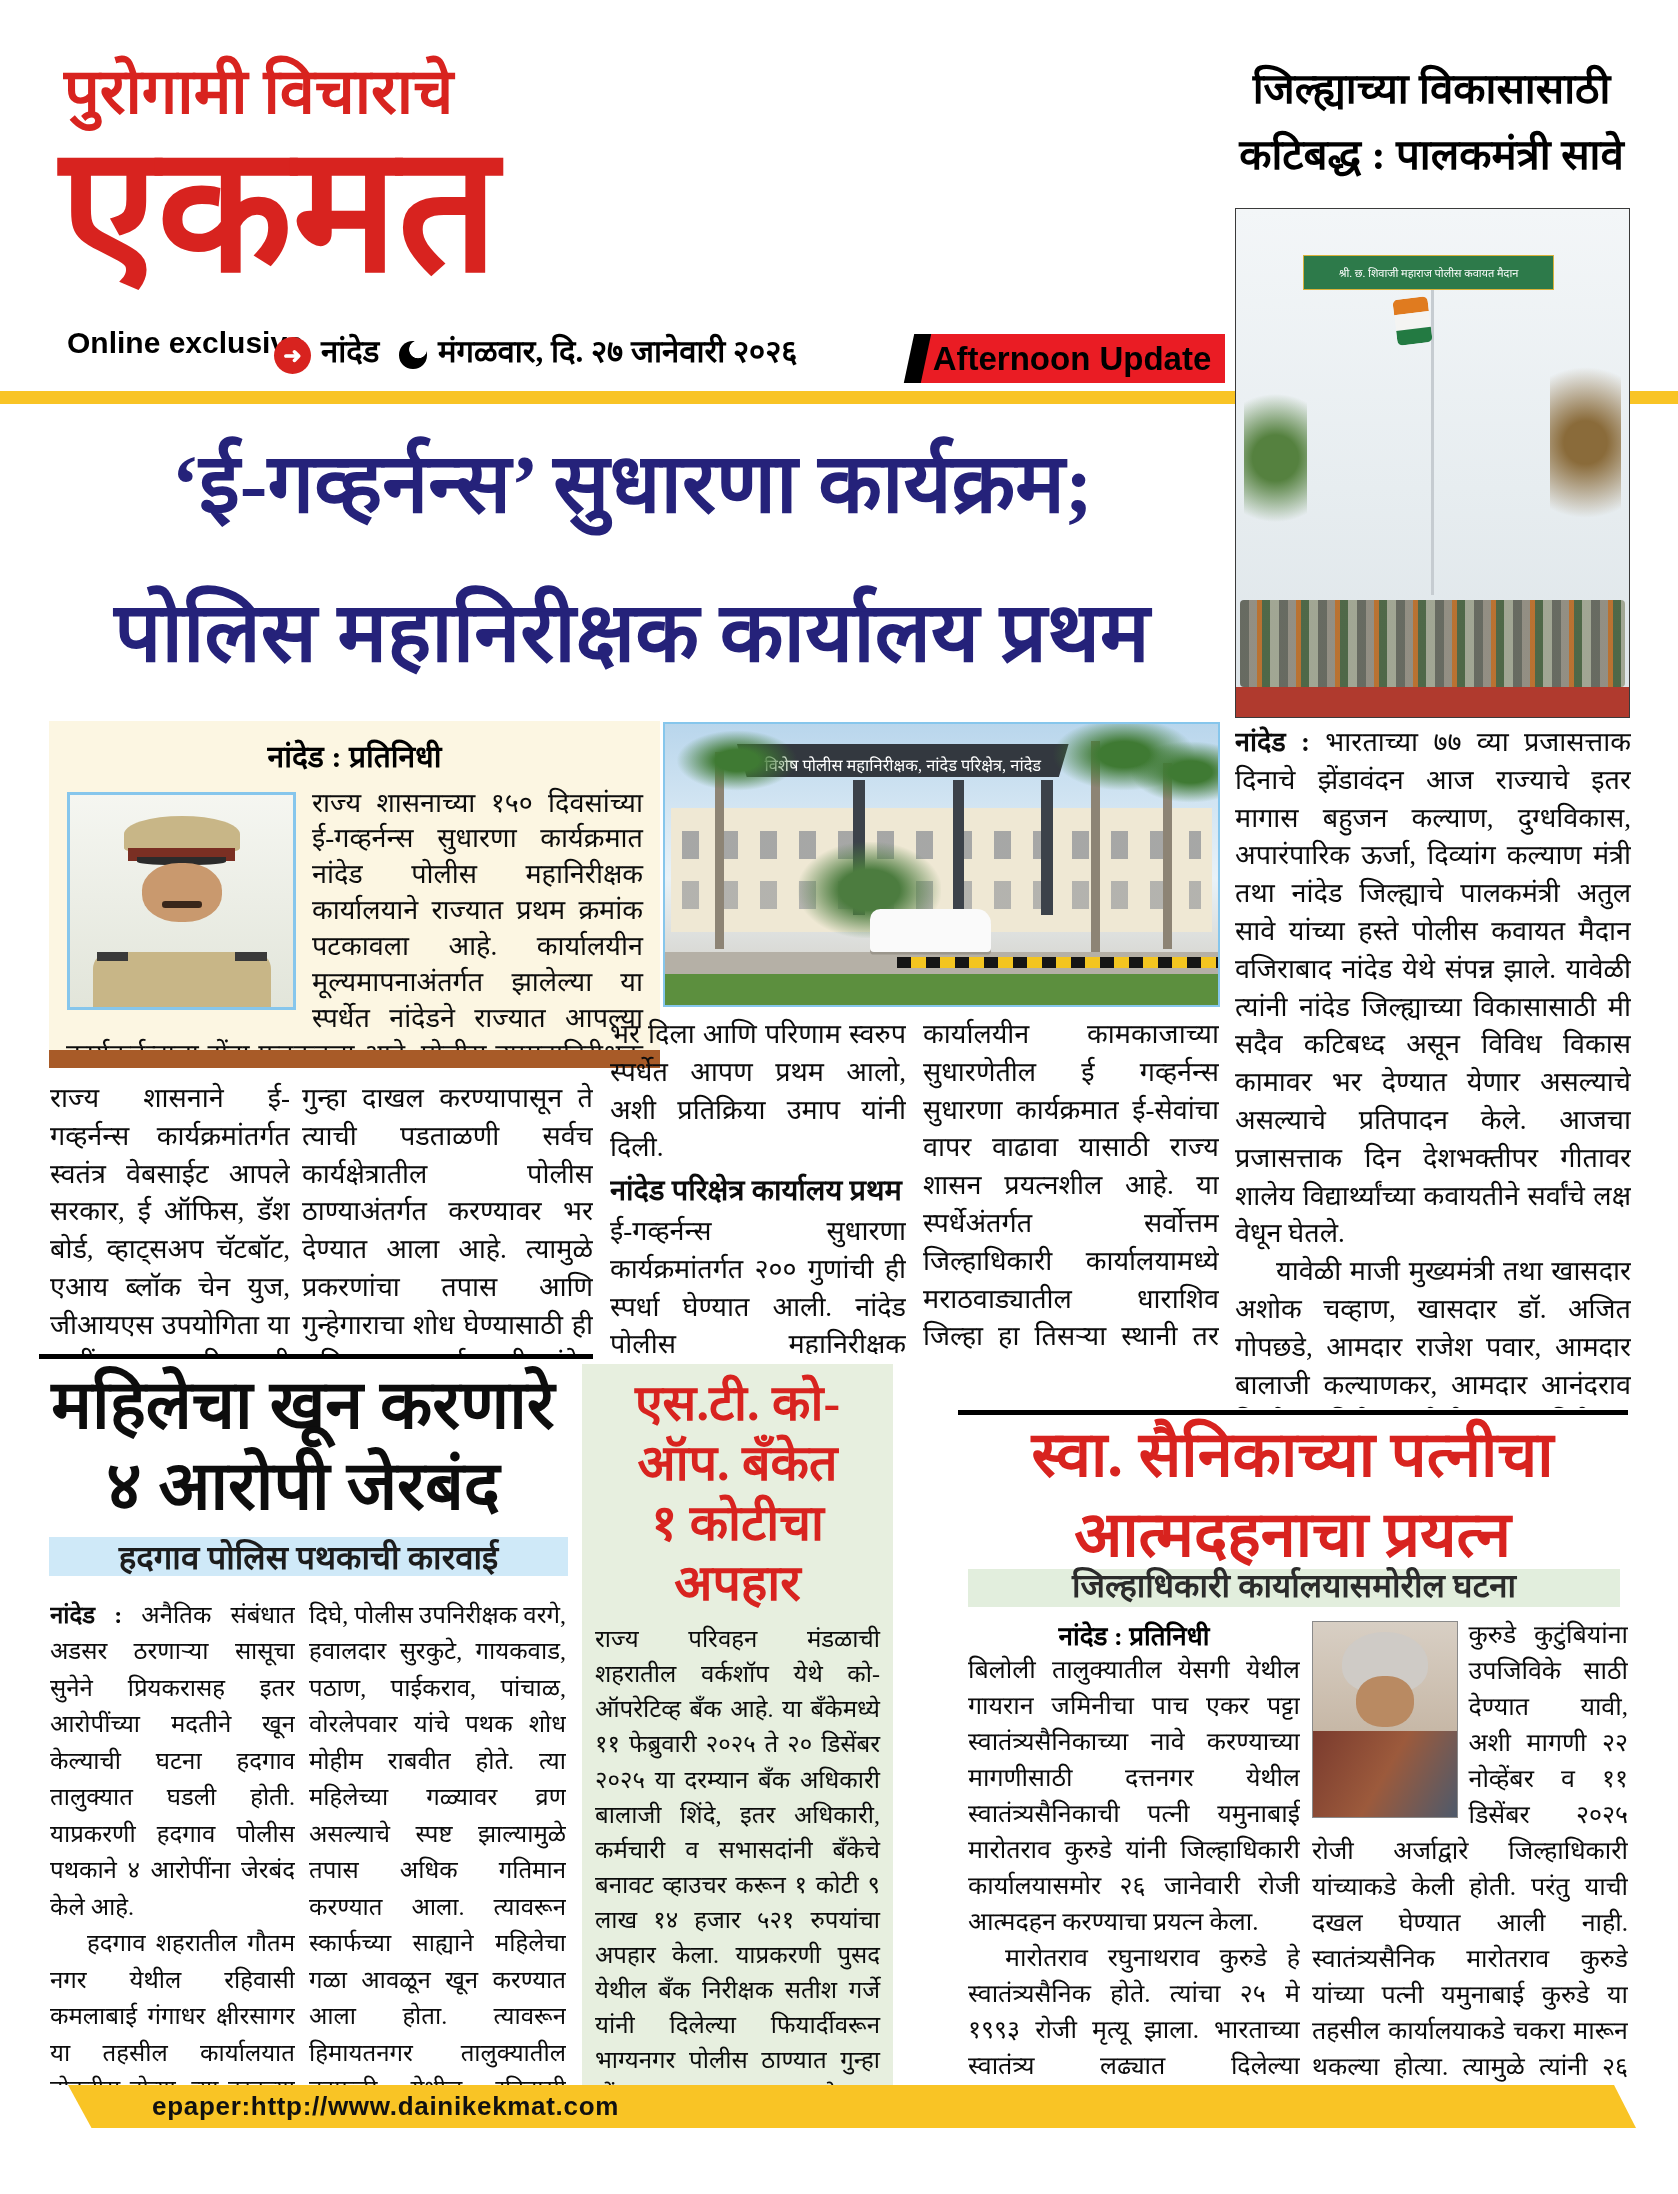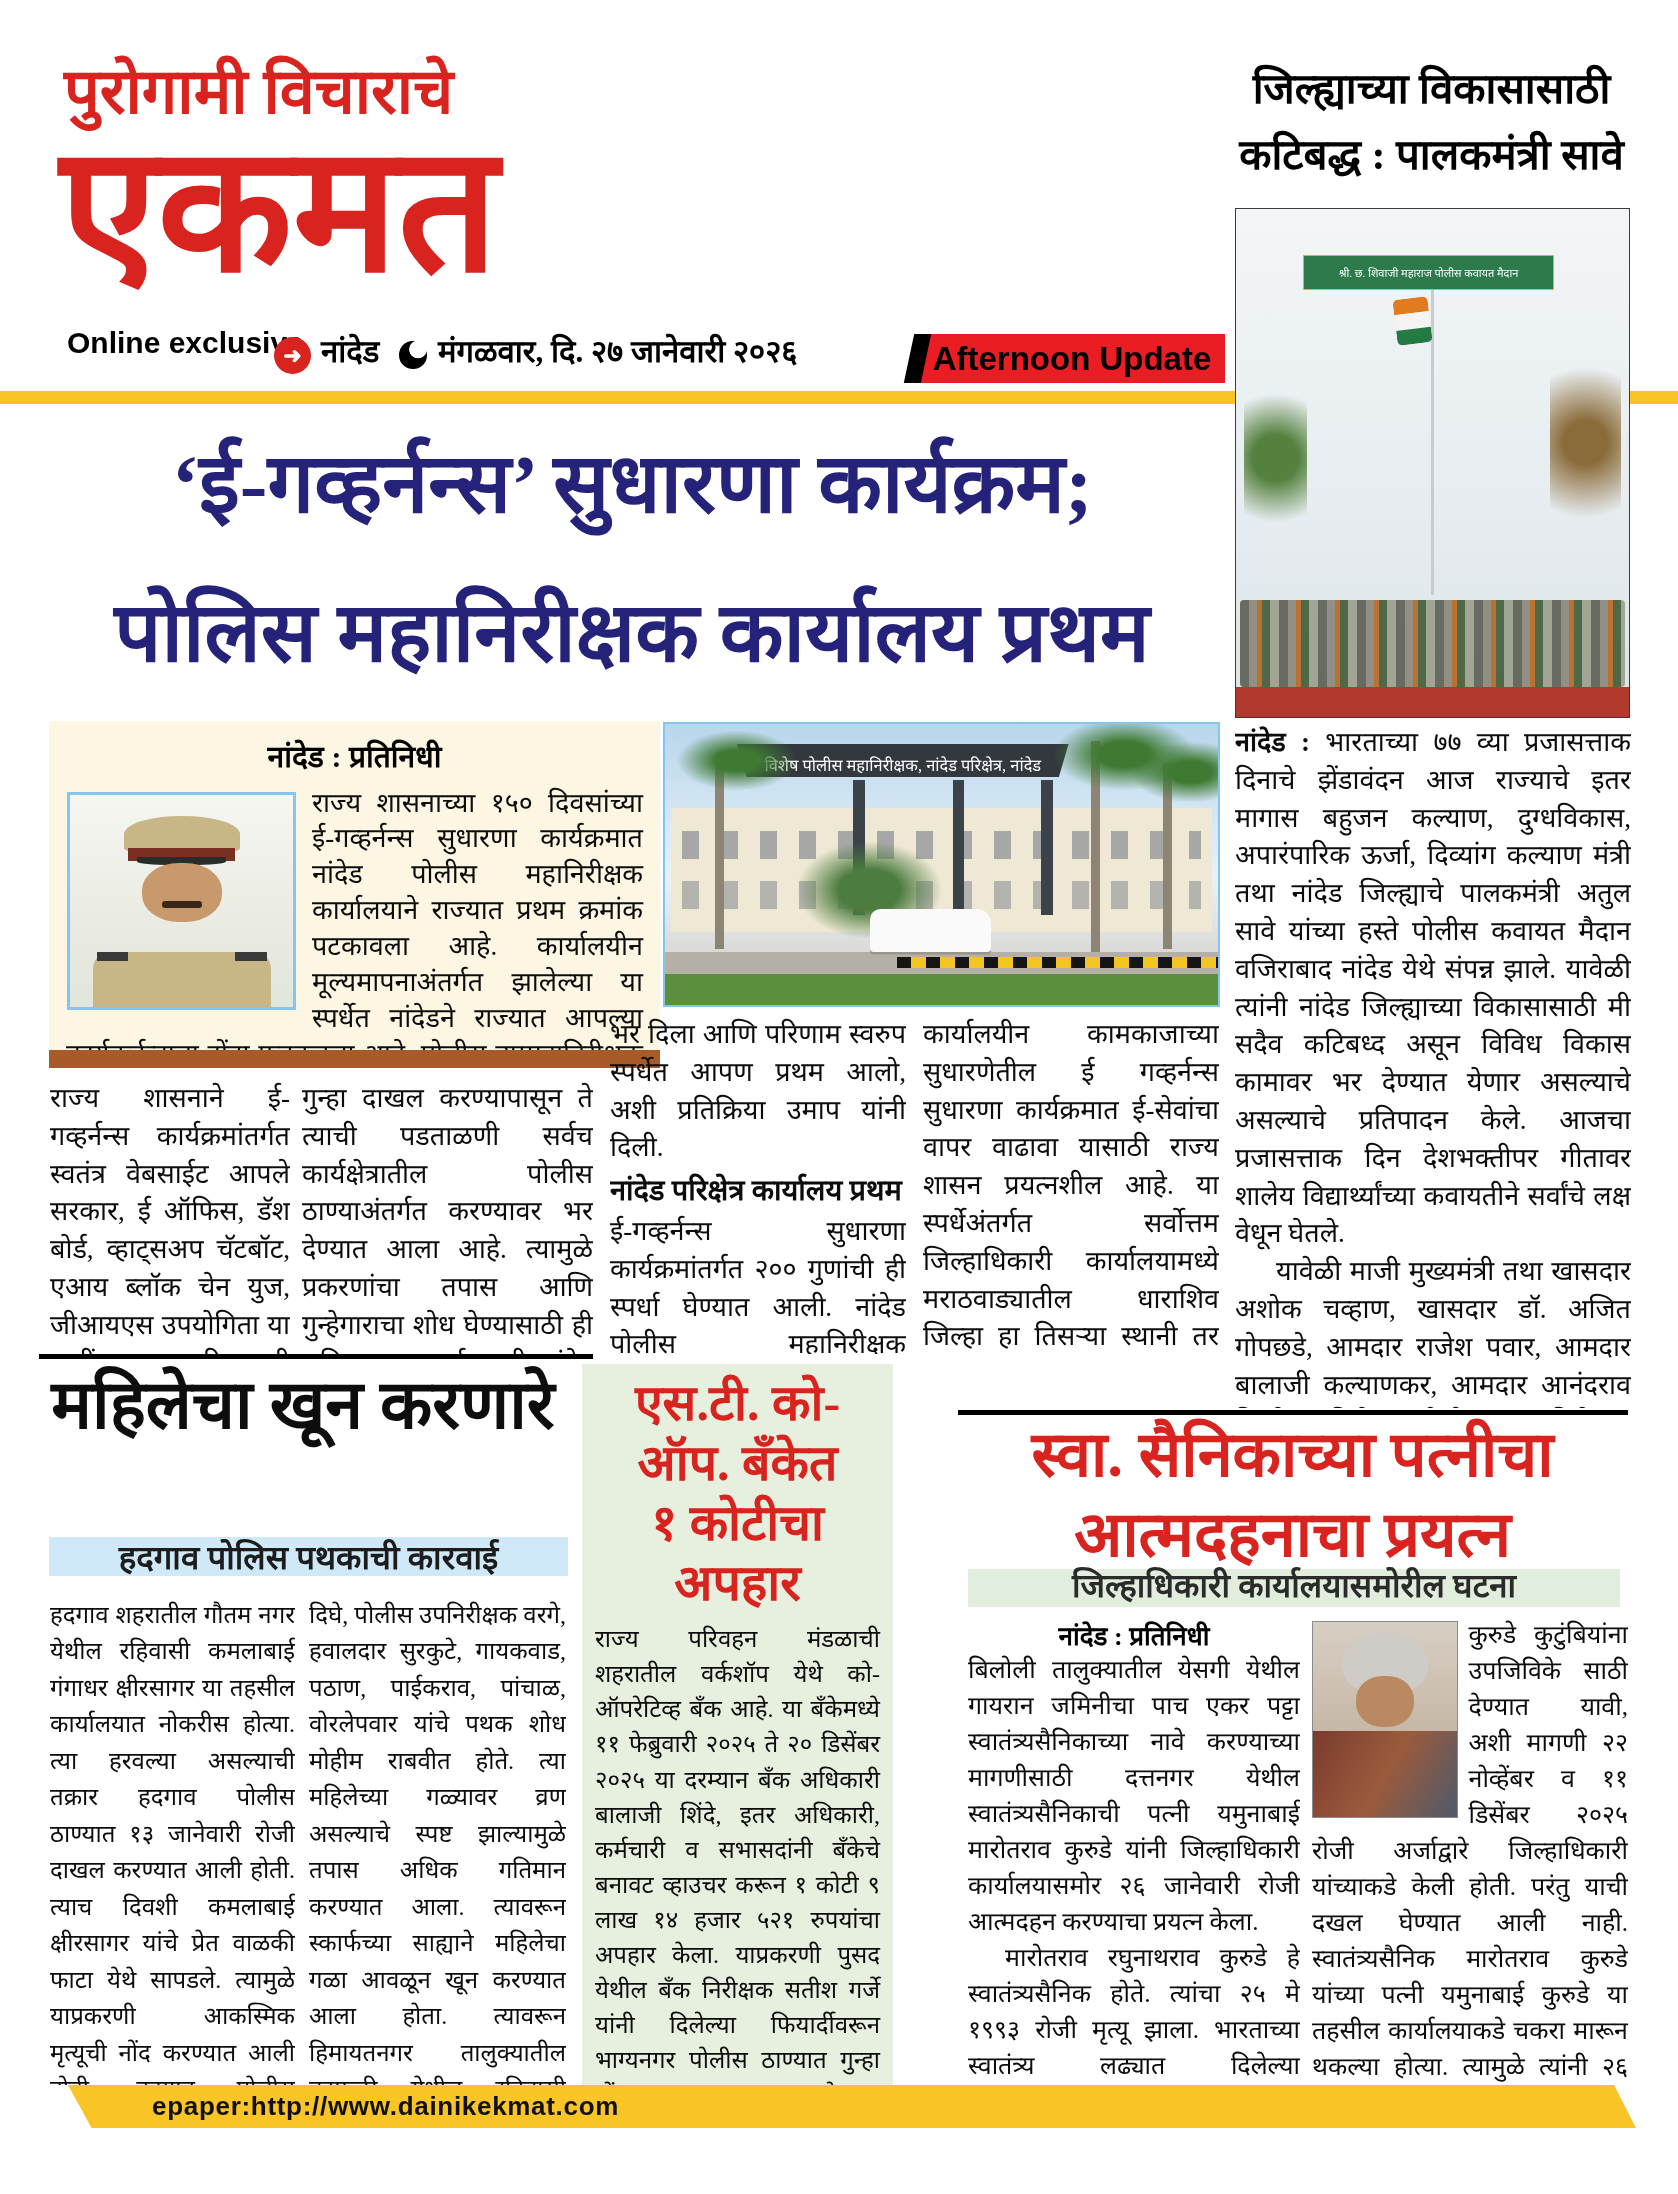--- a/index.html
+++ b/index.html
@@ -222,24 +222,26 @@
     <p>भर दिला आणि परिणाम स्वरुप स्पर्धेत आपण प्रथम आलो, अशी प्रतिक्रिया उमाप यांनी दिली.</p>
     <p class="subhead">नांदेड परिक्षेत्र कार्यालय प्रथम</p>
     <p>ई-गव्हर्नन्स सुधारणा कार्यक्रमांतर्गत २०० गुणांची ही स्पर्धा घेण्यात आली. नांदेड पोलीस महानिरीक्षक कार्यालयाला २०० पैकी १२१.२३ गुण प्राप्त झाले. त्यामुळे नांदेड पोलीस महानिरीक्षक कार्यालयाने प्रथम तर दुसऱ्या स्थानावर असलेल्या नागपूर परिक्षेत्र पोलीस महानिरीक्षक कार्यालयाला १२०.८८ गुण प्राप्त झाले आहेत.</p>
   </div>
   <div class="abs col c4">कार्यालयीन कामकाजाच्या सुधारणेतील ई गव्हर्नन्स सुधारणा कार्यक्रमात ई-सेवांचा वापर वाढावा यासाठी राज्य शासन प्रयत्नशील आहे. या स्पर्धेअंतर्गत सर्वोत्तम जिल्हाधिकारी कार्यालयामध्ये मराठवाड्यातील धाराशिव जिल्हा हा तिसऱ्या स्थानी तर लातूर जिल्हा चौथ्या स्थानी राहिला आहे. सर्वोत्तम पोलीस अधीक्षक कार्यालयात मराठवाड्यातील एकही जिल्हा समाविष्ट नाही. विभागीय आयुक्त कार्यालय अंतर्गत छत्रपती संभाजीनगर दुसऱ्या स्थानावर राहिले आहे.</div>
 
   <div class="abs rule-left"></div>
   <div class="abs rule-right"></div>
 
   <div class="abs mu-h mu-h1">महिलेचा खून करणारे</div>
+  <div class="abs mu-h mu-h2">४ आरोपी जेरबंद</div>
   <div class="abs mu-band">
       <span>हदगाव पोलिस पथकाची कारवाई</span>
     </div>
   <div class="abs mu-col mu-c1">
+    <p><b>नांदेड :</b> <span>अनैतिक संबंधात अडसर ठरणाऱ्या सासूचा सुनेने प्रियकरासह इतर आरोपींच्या मदतीने खून केल्याची घटना हदगाव तालुक्यात घडली होती. याप्रकरणी हदगाव पोलीस पथकाने ४ आरोपींना जेरबंद केले आहे.</span></p>
     <p>हदगाव शहरातील गौतम नगर येथील रहिवासी कमलाबाई गंगाधर क्षीरसागर या तहसील कार्यालयात नोकरीस होत्या. त्या हरवल्या असल्याची तक्रार हदगाव पोलीस ठाण्यात १३ जानेवारी रोजी दाखल करण्यात आली होती. त्याच दिवशी कमलाबाई क्षीरसागर यांचे प्रेत वाळकी फाटा येथे सापडले. त्यामुळे याप्रकरणी आकस्मिक मृत्यूची नोंद करण्यात आली होती. हदगाव पोलीस ठाण्याचे सहाय्यक पोलीस निरीक्षक संकेत</p>
   </div>
   <div class="abs mu-col mu-c2">
     <p>दिघे, पोलीस उपनिरीक्षक वरगे, हवालदार सुरकुटे, गायकवाड, पठाण, पाईकराव, पांचाळ, वोरलेपवार यांचे पथक शोध मोहीम राबवीत होते. त्या महिलेच्या गळ्यावर व्रण असल्याचे स्पष्ट झाल्यामुळे तपास अधिक गतिमान करण्यात आला. त्यावरून स्कार्फच्या साह्याने महिलेचा गळा आवळून खून करण्यात आला होता. त्यावरून हिमायतनगर तालुक्यातील वटफळी येथील रहिवासी आरोपी परमेश्वर किशन वानखेडे, सून सुनिता नागेश क्षीरसागर, हदगाव तालुक्यातील निवघा येथील आरोपी अक्षय नारायण कदम, यवतमाळ जिल्ह्यातील उमरखेड तालुक्यातील नागापूर (रूपाळा) येथील आरोपी अमोल लोभाजी इटकरे यांना पथकाने जेरबंद केले आहे.</p>
   </div>
 
   <div class="abs bank-box">
     <div class="bank-h">एस.टी. को-ऑप. बँकेत</div>
     <div class="bank-h">१ कोटीचा अपहार</div>
     <div class="bank-body">

